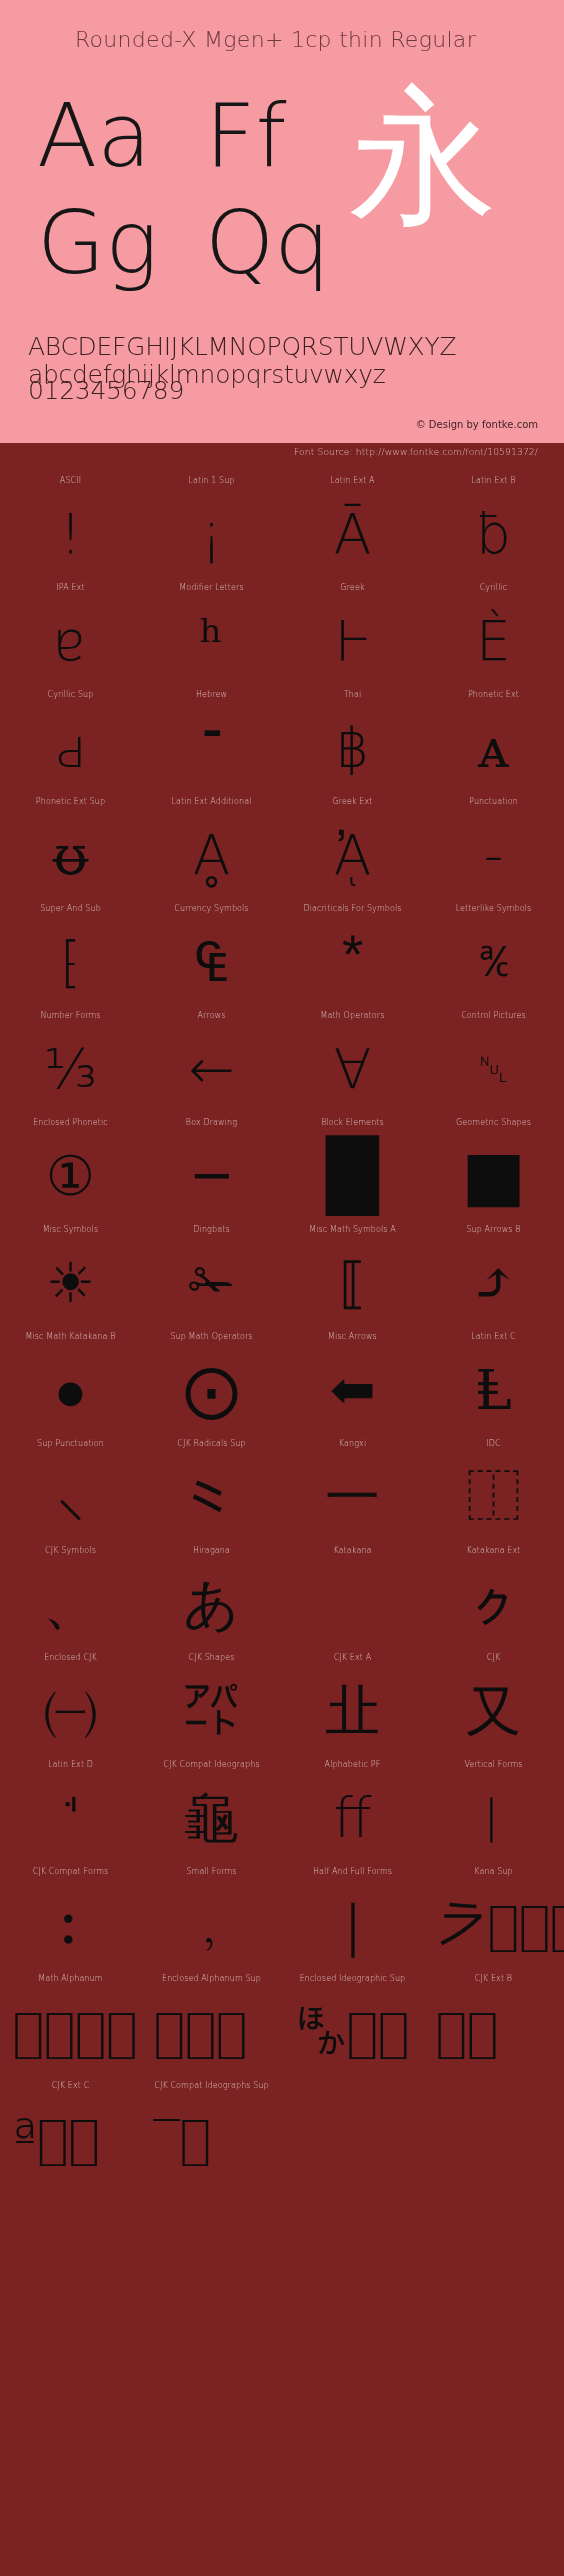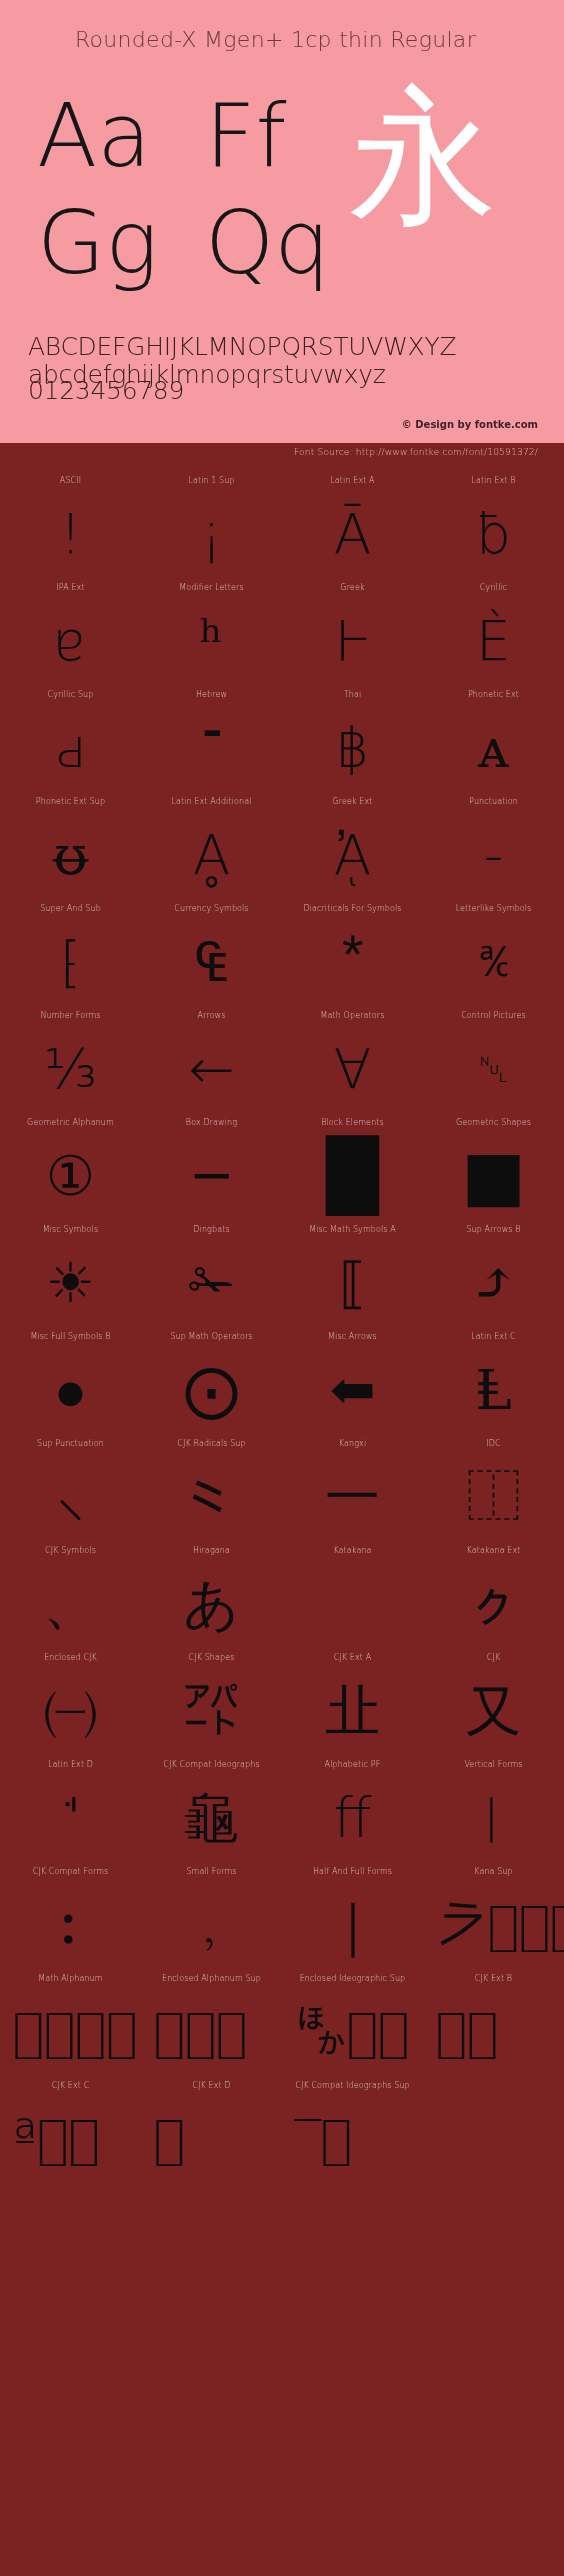--- a/index.html
+++ b/index.html
@@ -84,21 +84,21 @@
   #alpha-lower { top: 360px; font-size: 25px; }
   #alpha-digits { top: 376px; font-size: 25px; }
 
   #design-credit {
     position: absolute;
     right: 27px;
     top: 419px;
     font-size: 10px;
     color: #412326;
     font-family: "DejaVu Sans", sans-serif;
-    font-weight: 700;
+    font-weight: 400;
     white-space: nowrap;
   }
 
   
   #source-bar {
     position: absolute;
     left: 0;
     top: 443px;
     width: 565px;
     height: 17px;
@@ -297,21 +297,21 @@
     </div>
     <div class="grid-cell">
       <div class="block-label">Math Operators</div>
       <div class="block-glyph">∀</div>
     </div>
     <div class="grid-cell">
       <div class="block-label">Control Pictures</div>
       <div class="block-glyph small">␀</div>
     </div>
     <div class="grid-cell">
-      <div class="block-label">Geometric Alphanum</div>
+      <div class="block-label">Enclosed Phonetic</div>
       <div class="block-glyph">①</div>
     </div>
     <div class="grid-cell">
       <div class="block-label">Box Drawing</div>
       <div class="block-glyph">─</div>
     </div>
     <div class="grid-cell">
       <div class="block-label">Block Elements</div>
       <div class="block-glyph solid-block">█</div>
     </div>
@@ -329,21 +329,21 @@
     </div>
     <div class="grid-cell">
       <div class="block-label">Misc Math Symbols A</div>
       <div class="block-glyph">⟦</div>
     </div>
     <div class="grid-cell">
       <div class="block-label">Sup Arrows B</div>
       <div class="block-glyph">⤴</div>
     </div>
     <div class="grid-cell">
-      <div class="block-label">Misc Full Symbols B</div>
+      <div class="block-label">Misc Math Katakana B</div>
       <div class="block-glyph">⦁</div>
     </div>
     <div class="grid-cell">
       <div class="block-label">Sup Math Operators</div>
       <div class="block-glyph">⨀</div>
     </div>
     <div class="grid-cell">
       <div class="block-label">Misc Arrows</div>
       <div class="block-glyph">⬅</div>
     </div>
@@ -445,21 +445,17 @@
     </div>
     <div class="grid-cell">
       <div class="block-label">CJK Ext B</div>
       <div class="block-glyph overflow-row">𠀀􀀀􀀀</div>
     </div>
     <div class="grid-cell">
       <div class="block-label">CJK Ext C</div>
       <div class="block-glyph overflow-row">𪜀ª􀀀􀀀</div>
     </div>
     <div class="grid-cell">
-      <div class="block-label">CJK Ext D</div>
-      <div class="block-glyph overflow-row">𫝀《􀀀</div>
-    </div>
-    <div class="grid-cell">
       <div class="block-label">CJK Compat Ideographs Sup</div>
       <div class="block-glyph overflow-row">𪠀‾􀀀</div>
     </div>
   </div>
 
 
 </body></html>

